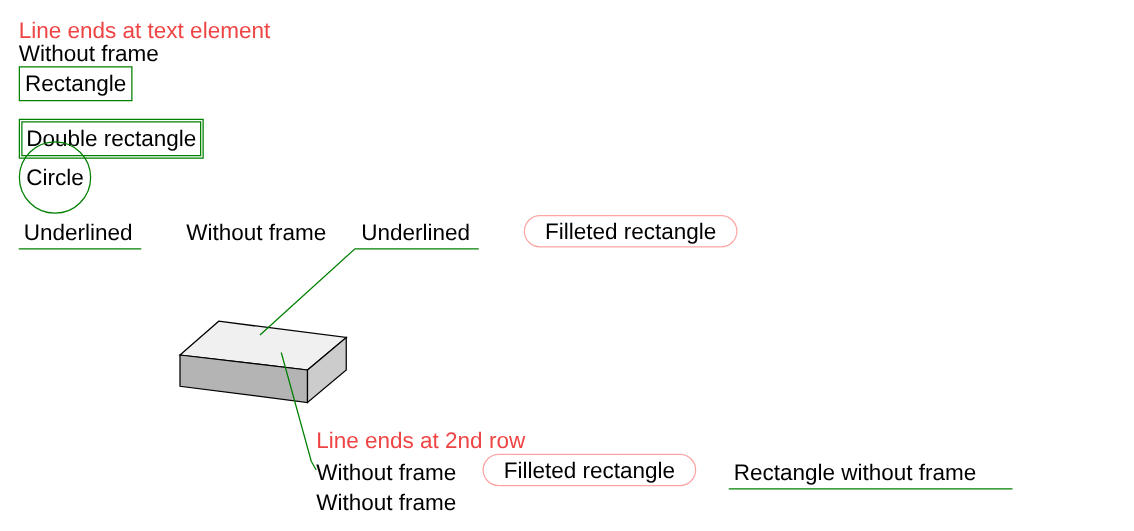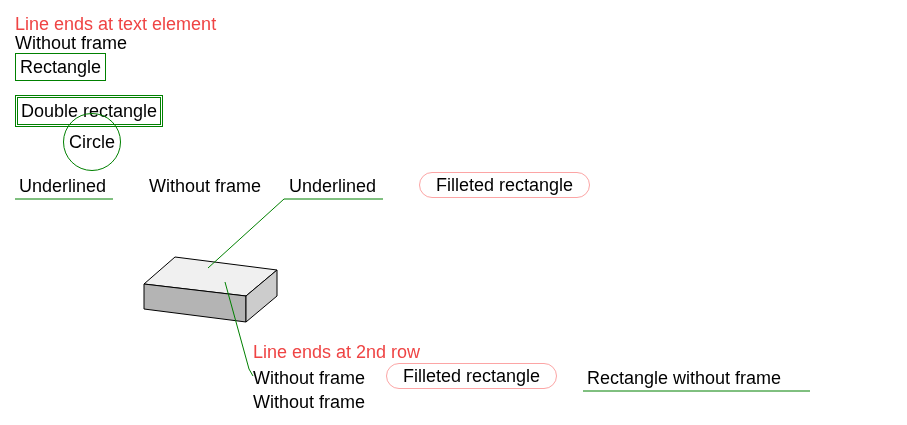--- a/index.html
+++ b/index.html
@@ -28,21 +28,21 @@
   <polyline points="225,282 249,369 253,376" fill="none" stroke="#008000" stroke-width="1"></polyline>
 
   <line x1="15" y1="199" x2="113" y2="199" stroke="#008000" stroke-width="1"></line>
   <line x1="583" y1="391" x2="810" y2="391" stroke="#008000" stroke-width="1"></line>
 </svg>
 
 <div class="t red" style="left:15px; top:14px;">Line ends at text element</div>
 <div class="t" style="left:15px; top:33px;">Without frame</div>
 <div class="t rect" style="left:15px; top:53px; height:26px; line-height:26px;">Rectangle</div>
 <div class="t drect" style="left:15px; top:81px; height:26px; line-height:26px;margin-top:14px;">Double rectangle</div>
-<div class="t circle" style="left:15px; top:113px;margin-left:48px;">
+<div class="t circle" style="left:15px; top:113px;">
   <span>Circle</span>
 </div>
 <div class="t" style="left:19px; top:176px;">Underlined</div>
 
 <div class="t" style="left:149px; top:176px;">Without frame</div>
 <div class="t" style="left:289px; top:176px;">Underlined</div>
 <div class="t fillet" style="left:419px; top:172px;">Filleted rectangle</div>
 
 <div class="t red" style="left:253px; top:342px;">Line ends at 2nd row</div>
 <div class="t" style="left:253px; top:368px;">Without frame</div>

